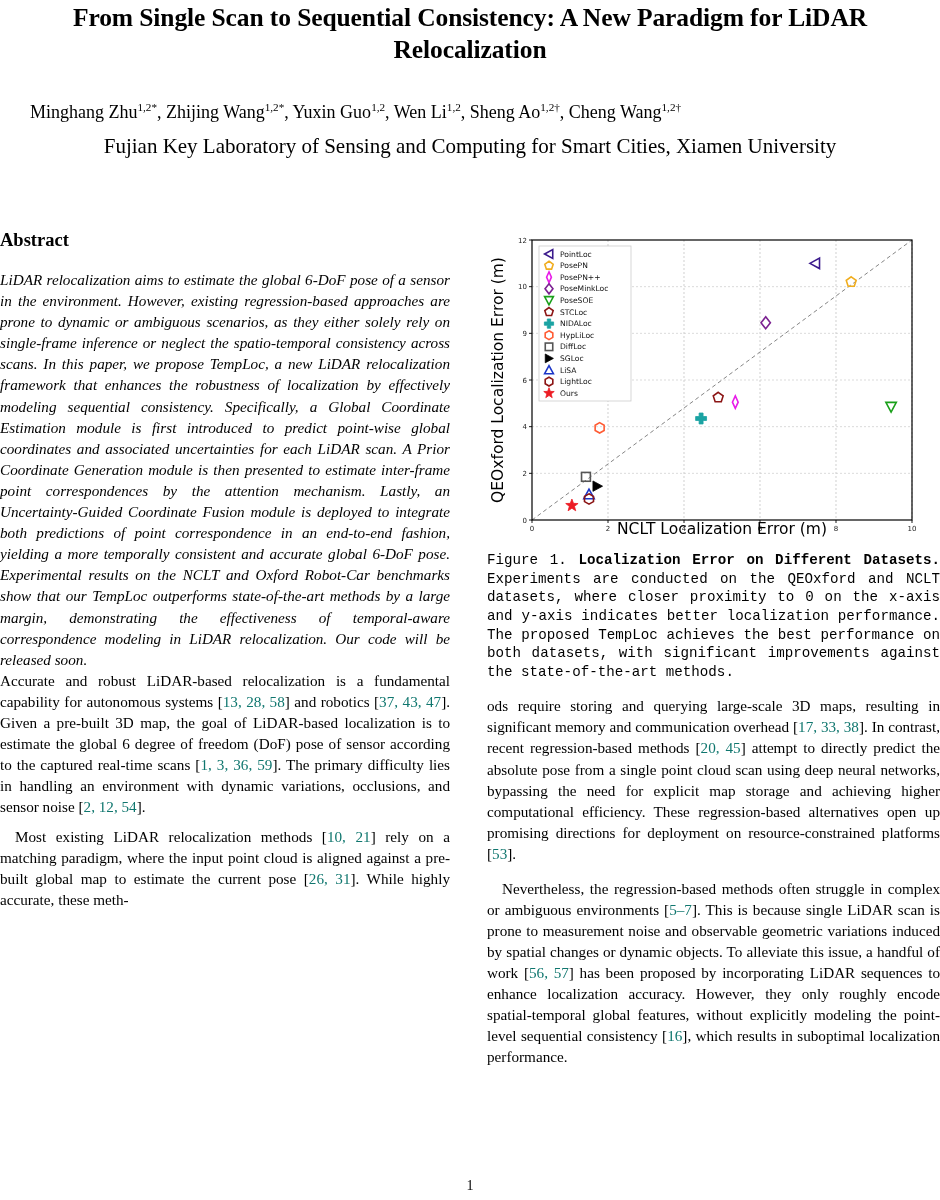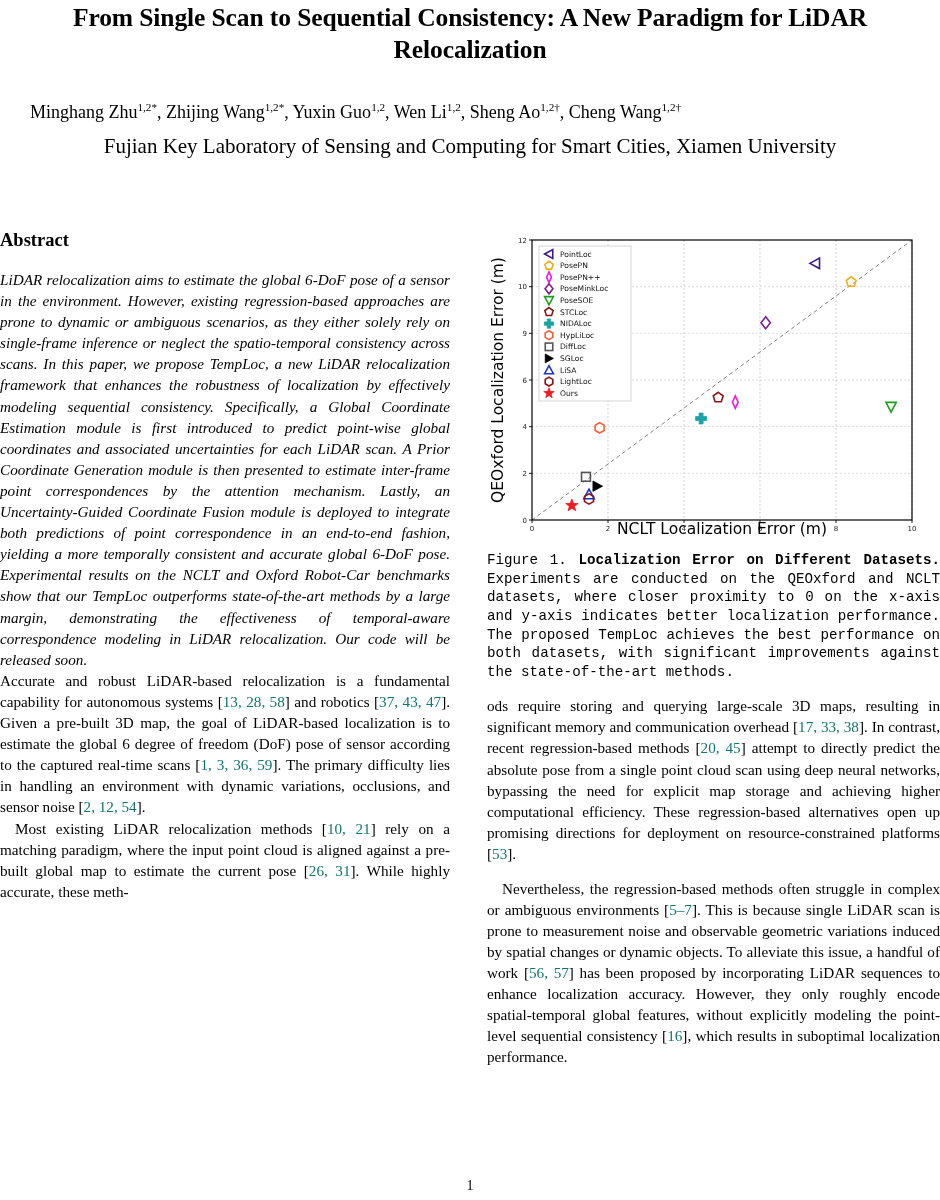--- a/index.html
+++ b/index.html
@@ -91,21 +91,21 @@
     margin: 39px 0 12px 0;
     font-style: normal;
   }
   p.body {
     margin: 0;
     font-size: 15.2px;
     line-height: 1.385;
     text-align: justify;
     hyphens: manual;
   }
-  p.body.indent { text-indent: 15px; margin-top: 1px; }
+  p.body.indent { text-indent: 15px; margin-top: 9px; }
   .cite { color: #0f766e; }
 
   .figcap {
     font-size: 14.2px;
     line-height: 1.312;
     text-align: justify;
     margin: 0;
     font-family: Liberation Mono, monospace;
   }
   .figcap b { font-weight: bold; }

